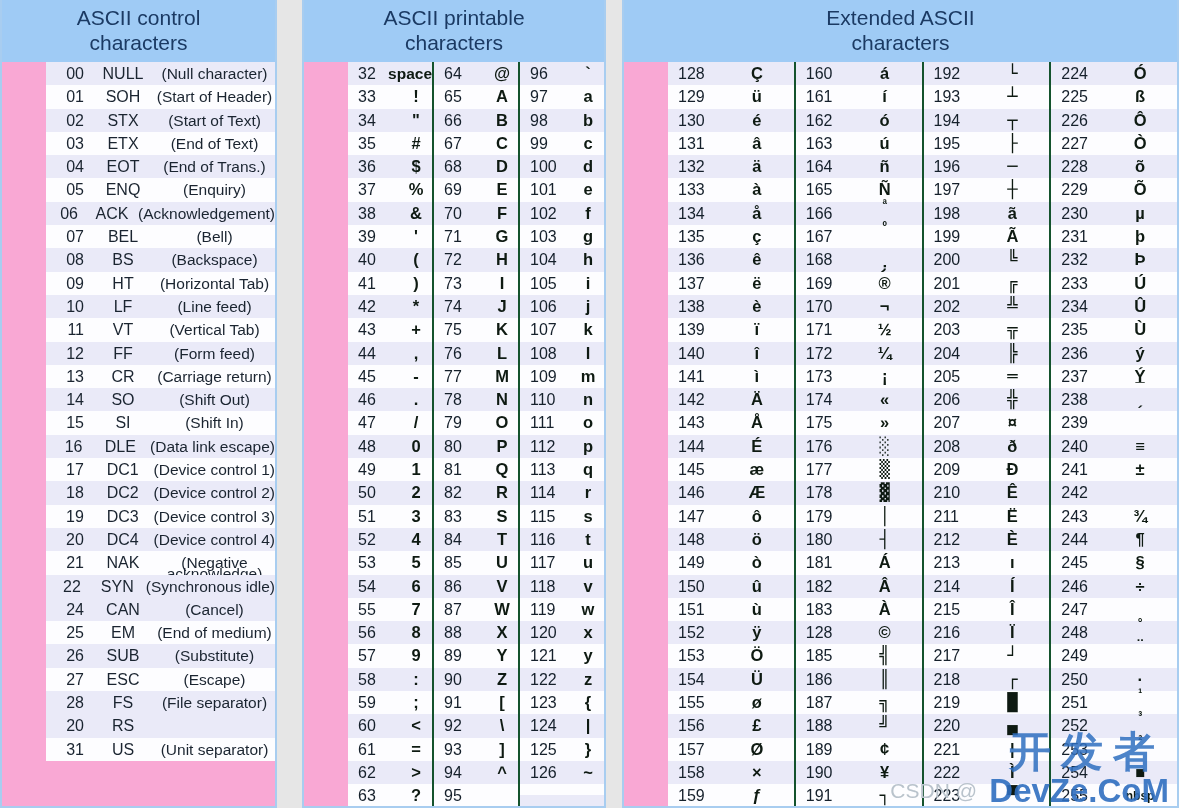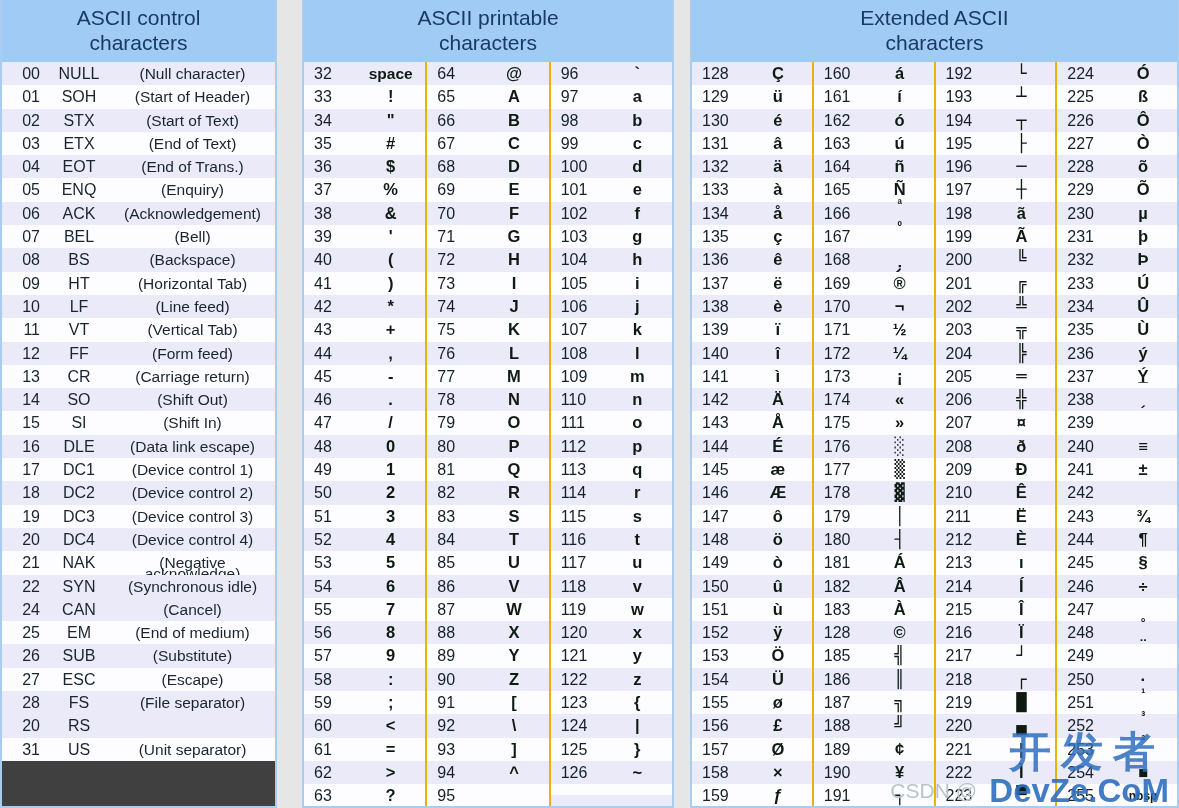--- a/index.html
+++ b/index.html
@@ -40,28 +40,29 @@
     box-sizing:border-box;
     height:62px;
     display:flex;
     flex-direction:column;
     justify-content:center;
     font-weight:400;
   }
   .panel-body{
     flex:1;
     display:flex;
-    background:#404040;
+    background:#f9a8d4;
     overflow:hidden;
+    padding-left:44px;
   }
   .subcol{
     flex:1;
     display:flex;
     flex-direction:column;
-    border-right:2px solid #eab308;
+    border-right:2px solid #14532d;
     box-sizing:border-box;
     overflow:hidden;
   }
   .subcol:last-child{border-right:none;}
 
   .row{
     display:flex;
     align-items:center;
     height:23.3px;
     line-height:23.3px;
@@ -332,21 +333,21 @@
             <div class="c-code">31</div>
             <div class="c-abbr">US</div>
             <div class="c-desc"><span>(Unit separator)</span></div>
           </div>
         </div>
     </div>
   </div>
 
   <div class="gap"></div>
 
-  <div class="panel" style="width:372px">
+  <div class="panel" style="width:304px">
     <div class="panel-header">
       <div>ASCII printable</div>
       <div>characters</div>
     </div>
     <div class="panel-body" id="printable-body">
         <div class="subcol">
           <div class="row odd">
             <div class="c-num">32</div>
             <div class="c-glyph sp"><span class="">space</span></div>
           </div>

